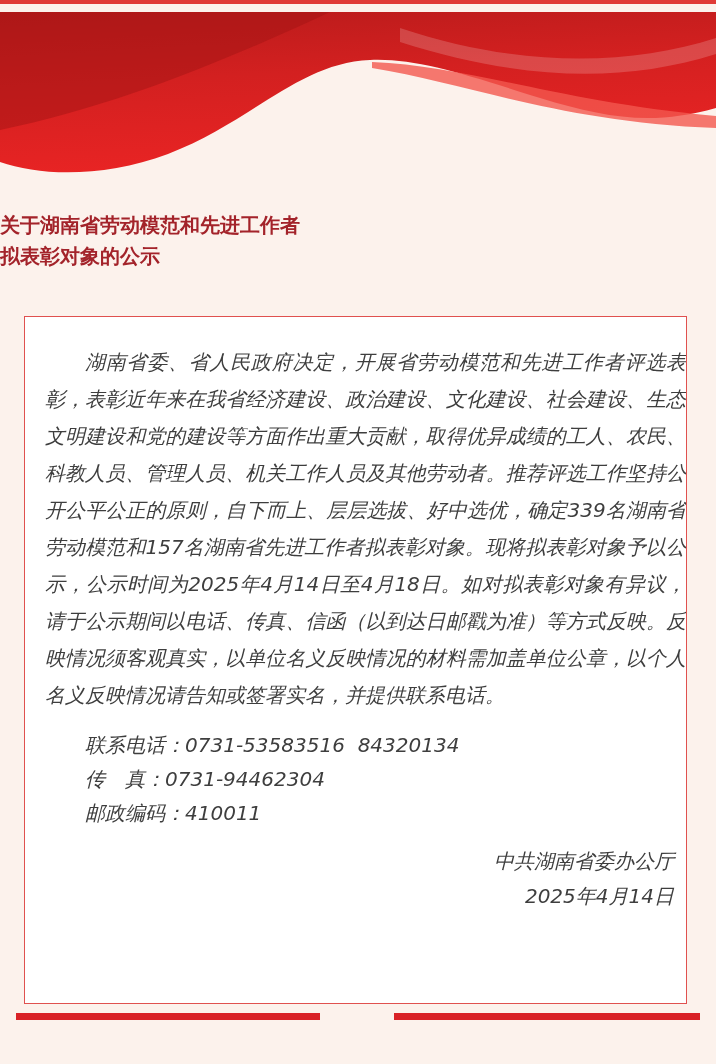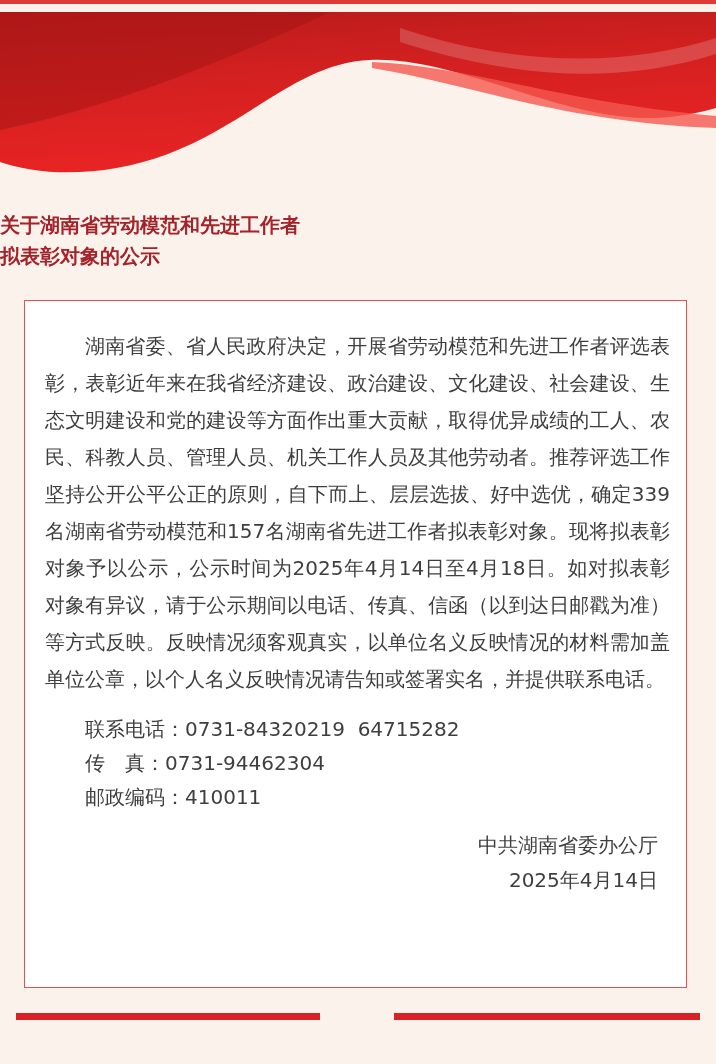--- a/index.html
+++ b/index.html
@@ -32,27 +32,28 @@
     width: 716px;
     text-align: left;
     font-size: 20px;
     font-weight: bold;
     line-height: 31px;
     color: #a3232a;
   }
 
   .notice-card {
     position: absolute;
-    left: 24px; top: 300px;
+    left: 24px; top: 316px;
     width: 663px; height: 688px;
     box-sizing: border-box;
     background: #ffffff;
     border: 1px solid #e0514f;
-    padding: 27px 16px 0 20px;
+    padding: 27px 0 0 20px;
     overflow: hidden;
+    font-style: italic;
   }
 
   .notice-paragraph {
     font-size: 20px;
     line-height: 37px;
     text-align: justify;
     text-indent: 2em;
     color: #3e3e3e;
     margin: 0;
   }
@@ -109,21 +110,21 @@
 
   <div class="notice-title">
     <div>关于湖南省劳动模范和先进工作者</div>
     <div>拟表彰对象的公示</div>
   </div>
 
   <div class="notice-card">
     <p class="notice-paragraph">湖南省委、省人民政府决定，开展省劳动模范和先进工作者评选表彰，表彰近年来在我省经济建设、政治建设、文化建设、社会建设、生态文明建设和党的建设等方面作出重大贡献，取得优异成绩的工人、农民、科教人员、管理人员、机关工作人员及其他劳动者。推荐评选工作坚持公开公平公正的原则，自下而上、层层选拔、好中选优，确定339名湖南省劳动模范和157名湖南省先进工作者拟表彰对象。现将拟表彰对象予以公示，公示时间为2025年4月14日至4月18日。如对拟表彰对象有异议，请于公示期间以电话、传真、信函（以到达日邮戳为准）等方式反映。反映情况须客观真实，以单位名义反映情况的材料需加盖单位公章，以个人名义反映情况请告知或签署实名，并提供联系电话。</p>
 
     <div class="contact-block">
-      <div class="contact-line">联系电话：0731-84320219  64715282</div>
+      <div class="contact-line">联系电话：0731-53583516  84320134</div>
       <div class="contact-line">传　真：0731-94462304</div>
       <div class="contact-line">邮政编码：410011</div>
     </div>
 
     <div class="signature-block">
       <div>中共湖南省委办公厅</div>
       <div>2025年4月14日</div>
     </div>
   </div>
 

